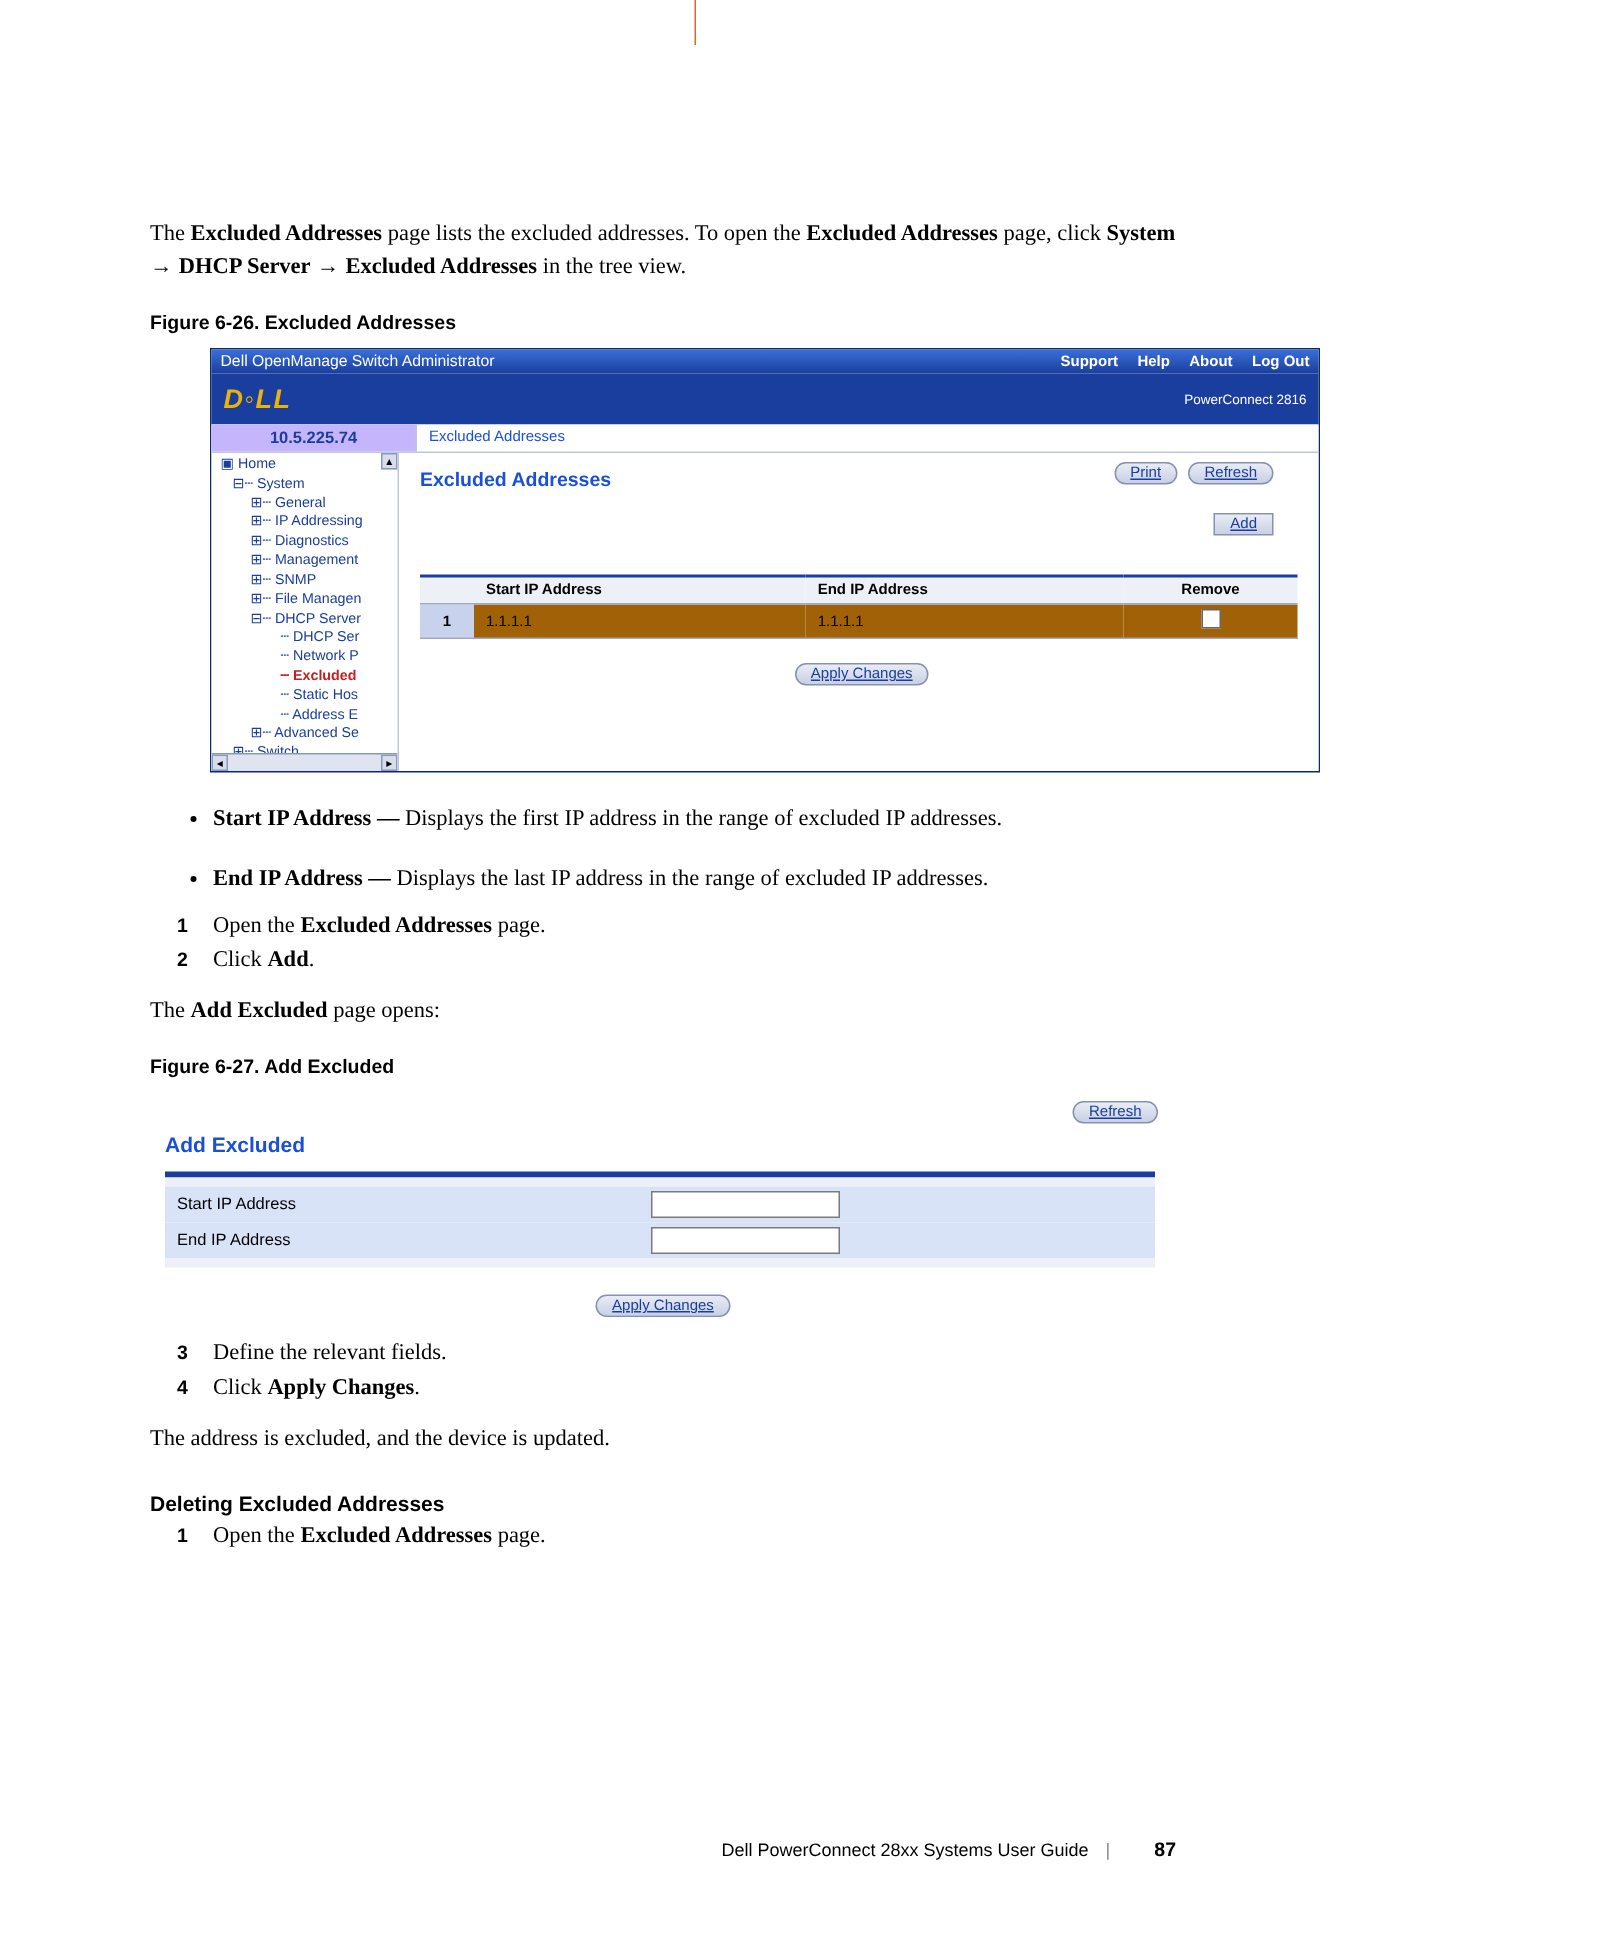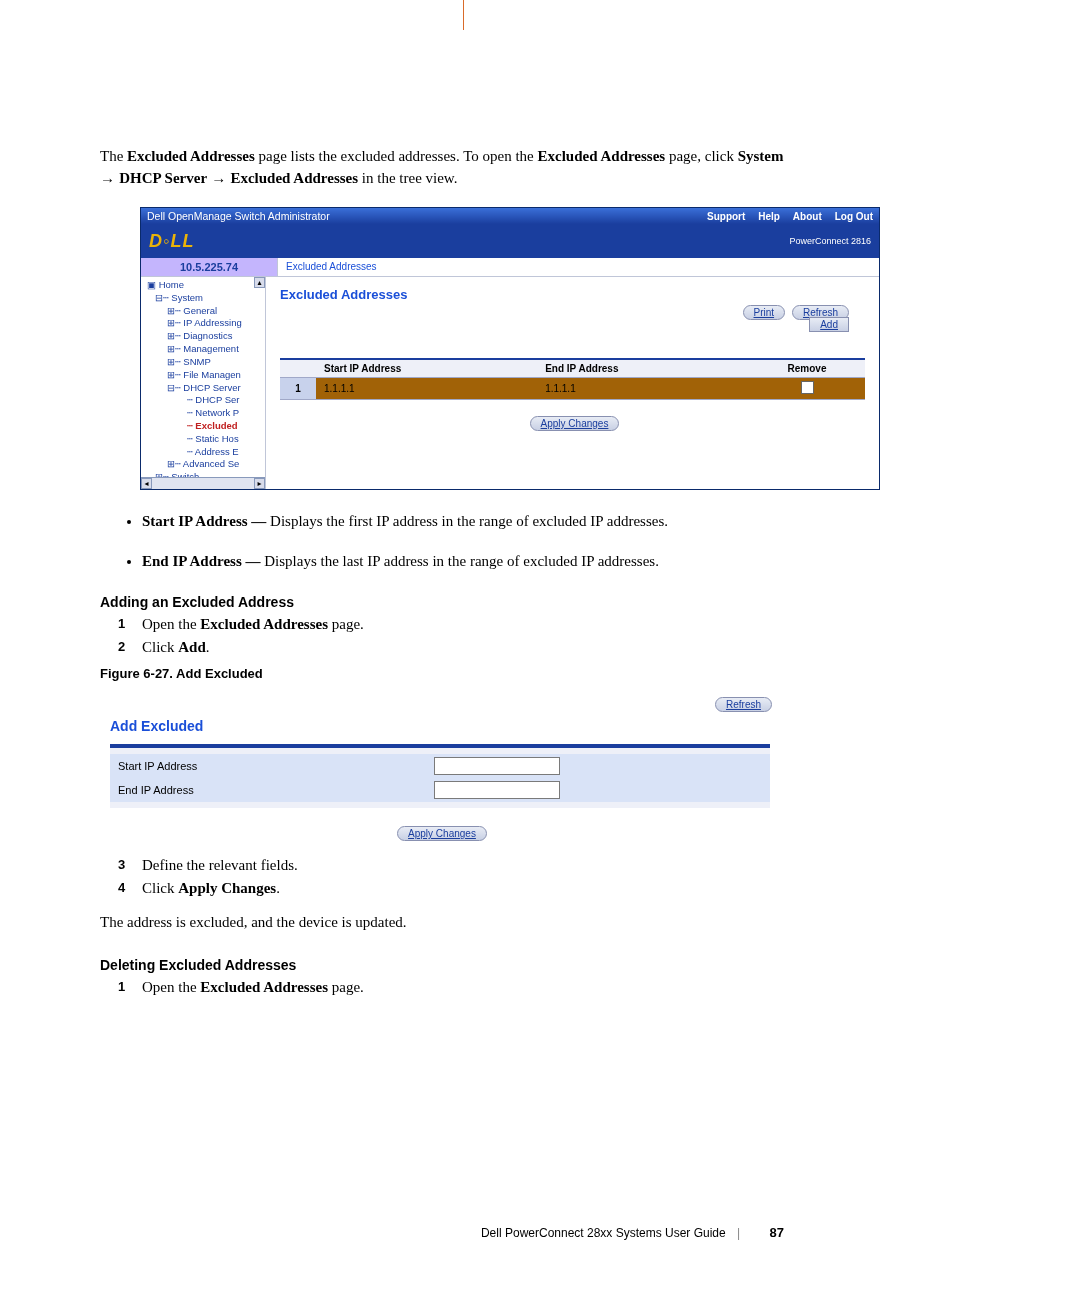--- a/index.html
+++ b/index.html
@@ -203,21 +203,21 @@
   .add-btn {
     display: inline-block;
     background: linear-gradient(to bottom, #e8ecf5, #c8d0e4);
     border: 1px solid #8890b0;
     padding: 1px 10px;
     font-size: 10px;
     color: #1a3e9e;
     text-decoration: underline;
     cursor: pointer;
   }
-  .app .btnrow1 { position: absolute; right: 30px; top: 28px; }
+  .app .btnrow1 { position: absolute; right: 30px; top: 6px; }
   .app .btnrow2 { position: absolute; right: 30px; top: 40px; }
   .app table.data {
     width: 100%;
     border-collapse: collapse;
     margin-top: 56px;
   }
   .app table.data th {
     border-top: 2px solid #1a3e9e;
     border-bottom: 1px solid #a0a8c8;
     font-size: 10px; font-weight: bold; padding: 3px 8px;
@@ -278,20 +278,21 @@
 </head>
 <body>
 
 <div class="page">
   <div class="top-marker"></div>
 
   <p class="body-text">
     <span>The </span><span class="bold">Excluded Addresses</span><span> page lists the excluded addresses. To open the </span><span class="bold">Excluded Addresses</span><span> page, click </span><span class="bold">System</span><span class="arrow"> → </span><span class="bold">DHCP Server</span><span class="arrow"> → </span><span class="bold">Excluded Addresses</span><span> in the tree view.</span>
   </p>
 
+  <div class="fig-caption">Figure 6-26.    Excluded Addresses</div>
 
   <div class="app">
     <div class="titlebar">
       <span>Dell OpenManage Switch Administrator</span>
       <span class="tbuttons">
         <span>Support</span>
         <span>Help</span>
         <span>About</span>
         <span>Log Out</span>
       </span>
@@ -361,25 +362,27 @@
         </div>
       </div>
     </div>
   </div>
 
   <ul class="bullets">
     <li><span class="bold">Start IP Address — </span><span>Displays the first IP address in the range of excluded IP addresses.</span></li>
     <li><span class="bold">End IP Address — </span><span>Displays the last IP address in the range of excluded IP addresses.</span></li>
   </ul>
 
-  <div class="sect-head">Adding an Excluded Address</div>
   <ol class="steps">
     <li><span class="num">1</span><span>Open the </span><span class="bold">Excluded Addresses</span><span> page.</span></li>
     <li><span class="num">2</span><span>Click </span><span class="bold">Add</span><span>.</span></li>
   </ol>
+  <p class="body-text">
+    <span>The </span><span class="bold">Add Excluded</span><span> page opens:</span>
+  </p>
 
   <div class="fig-caption">Figure 6-27.    Add Excluded</div>
 
   <div class="addpanel">
     <div class="refresh-row">
       <span class="pill">Refresh</span>
     </div>
     <div class="ap-title">Add Excluded</div>
     <table class="form">
       <tbody>

